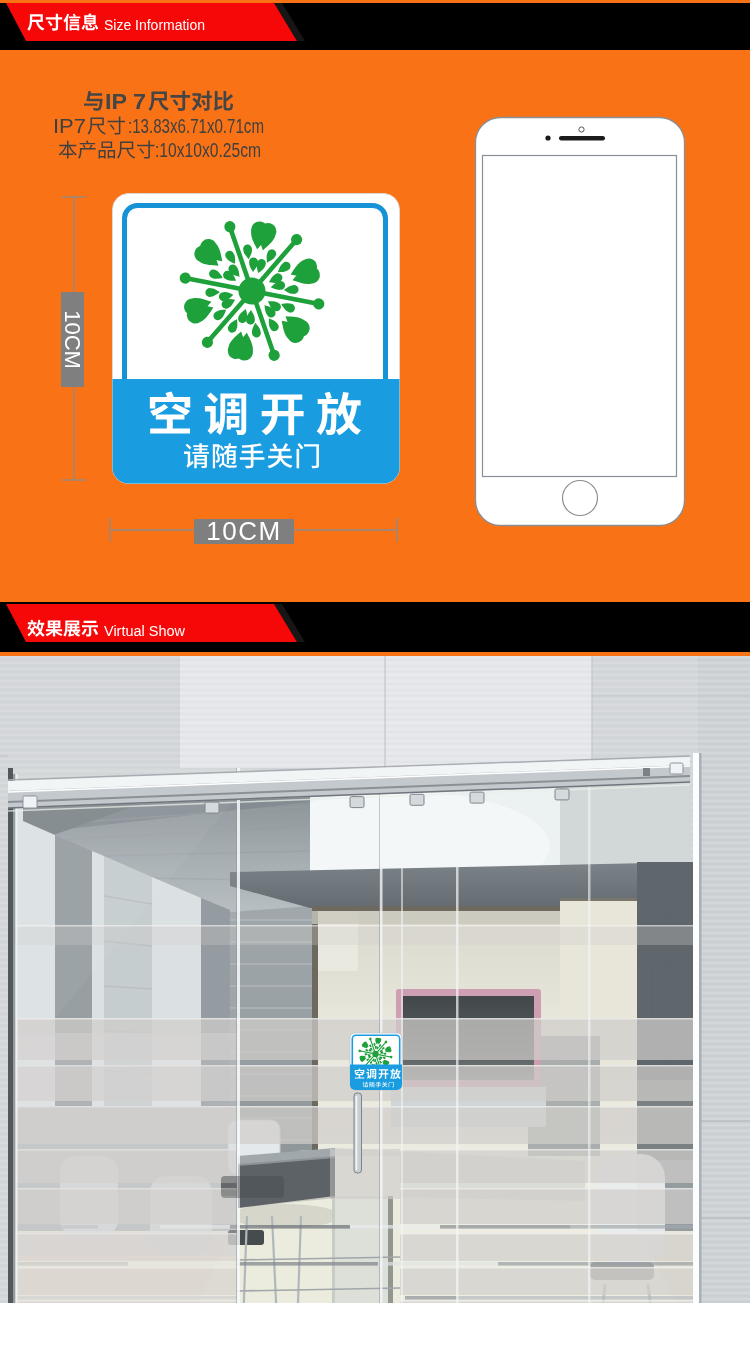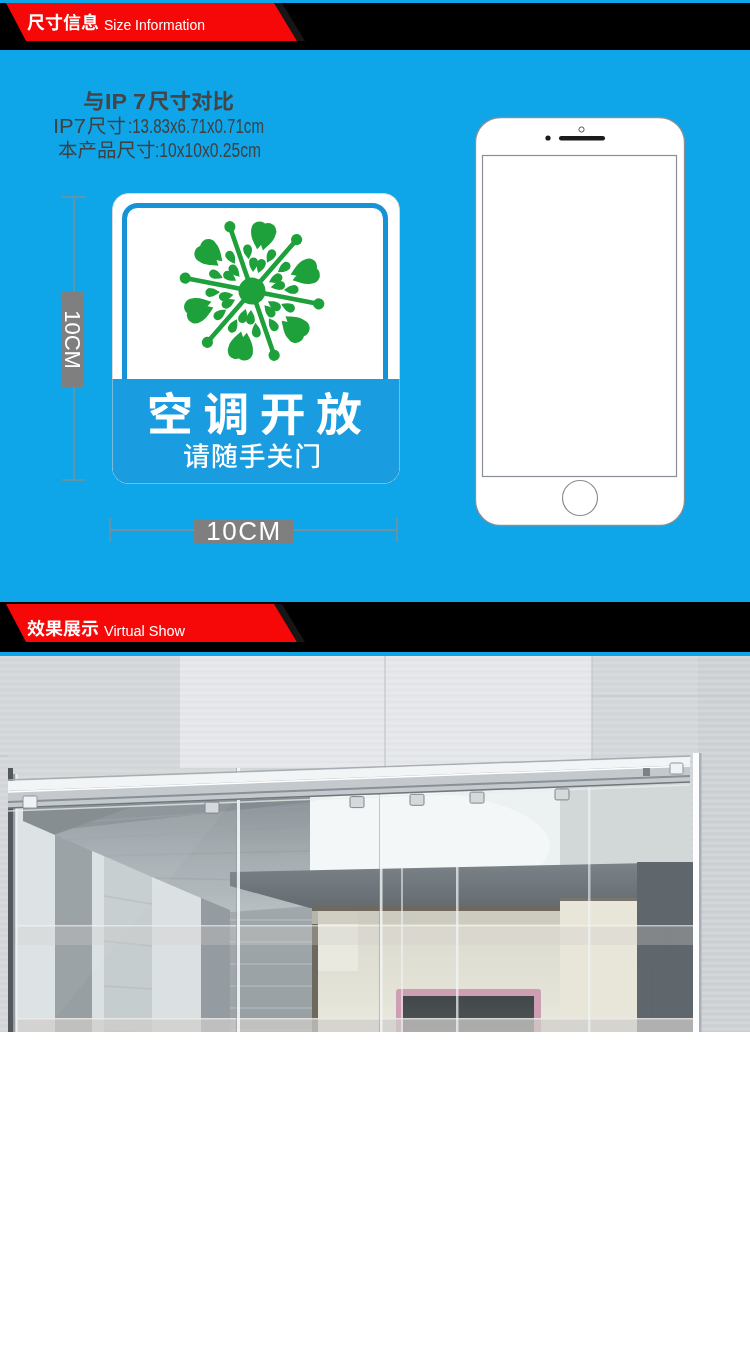--- a/index.html
+++ b/index.html
@@ -1,15 +1,15 @@
 <!DOCTYPE html>
 <html><head><meta charset="utf-8"><title>page</title>
 <style>
 html,body{margin:0;padding:0;background:#ffffff;font-family:"Liberation Sans",sans-serif;}
-#page{position:relative;width:750px;height:1032px;background:#0ea5e9;overflow:hidden;}
+#page{position:relative;width:750px;height:1303px;background:#f97316;overflow:hidden;}
 .abs{position:absolute;left:0;}
 </style></head>
 <body>
 <svg width="0" height="0" style="position:absolute">
     <defs>
       <path id="gb5c3a" d="M161 816V517C161 357 151 138 21 -9C49 -24 103 -69 123 -94C235 33 273 226 285 390H498C563 156 672 -6 887 -82C905 -48 942 4 970 29C784 85 676 214 622 390H878V816ZM289 699H752V507H289V517Z"></path>
       <path id="gb5bf8" d="M142 397C210 322 285 218 313 150L424 219C392 290 313 388 245 459ZM600 849V649H45V529H600V69C600 46 590 38 566 38C539 38 454 37 370 41C391 6 416 -55 424 -92C530 -93 611 -88 661 -68C710 -48 728 -13 728 68V529H956V649H728V849Z"></path>
       <path id="gb4fe1" d="M383 543V449H887V543ZM383 397V304H887V397ZM368 247V-88H470V-57H794V-85H900V247ZM470 39V152H794V39ZM539 813C561 777 586 729 601 693H313V596H961V693H655L714 719C699 755 668 811 641 852ZM235 846C188 704 108 561 24 470C43 442 75 379 85 352C110 380 134 412 158 446V-92H268V637C296 695 321 755 342 813Z"></path>
       <path id="gb606f" d="M297 539H694V492H297ZM297 406H694V360H297ZM297 670H694V624H297ZM252 207V68C252 -39 288 -72 430 -72C459 -72 591 -72 621 -72C734 -72 769 -38 783 102C751 109 699 126 673 145C668 50 660 36 612 36C577 36 468 36 442 36C383 36 374 40 374 70V207ZM742 198C786 129 831 37 845 -22L960 28C943 89 894 176 849 242ZM126 223C104 154 66 70 30 13L141 -41C174 19 207 111 232 179ZM414 237C460 190 513 124 533 79L631 136C611 175 569 227 527 268H815V761H540C554 785 570 812 584 842L438 860C433 831 423 794 412 761H181V268H470Z"></path>
       <path id="gb6548" d="M193 817C213 785 234 744 245 711H46V604H392L317 564C348 524 381 473 405 428L310 445C302 409 291 374 279 340L211 410L137 355C180 419 223 499 253 571L151 603C119 522 68 435 18 378C42 360 82 322 100 302L128 341C161 307 195 269 229 230C179 141 111 69 25 18C48 -2 90 -47 105 -70C184 -17 251 53 304 138C340 91 371 46 391 9L487 84C459 131 414 190 363 249C384 297 402 348 417 403C424 388 430 374 434 362L480 388C503 364 538 318 550 295C565 314 579 335 592 357C612 293 636 234 664 179C607 99 531 38 429 -6C454 -27 497 -73 512 -95C599 -51 670 5 727 74C774 7 829 -49 895 -91C914 -61 951 -17 978 5C906 46 846 106 796 178C853 283 889 410 912 564H960V675H712C724 726 734 779 743 833L631 851C610 700 574 554 514 449C489 498 449 557 411 604H525V711H291L358 737C347 770 321 817 296 853ZM681 564H797C783 462 761 373 729 296C700 360 676 429 659 500Z"></path>

